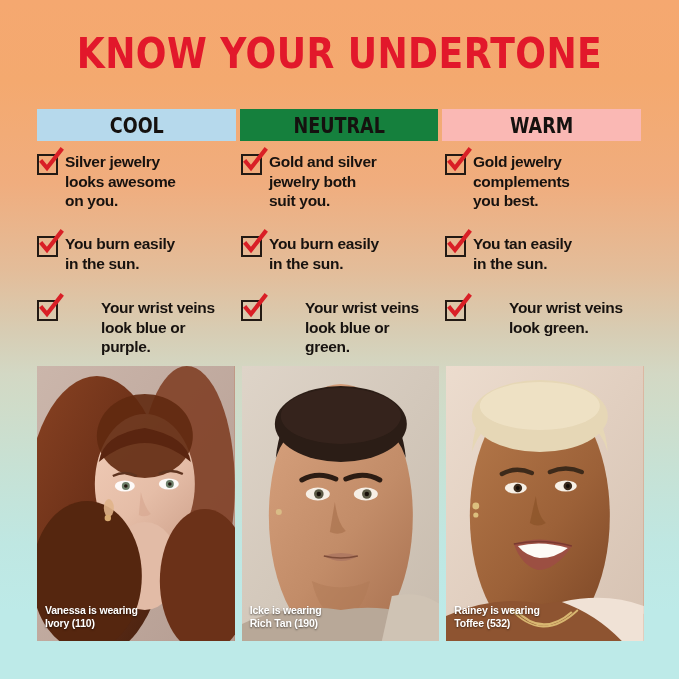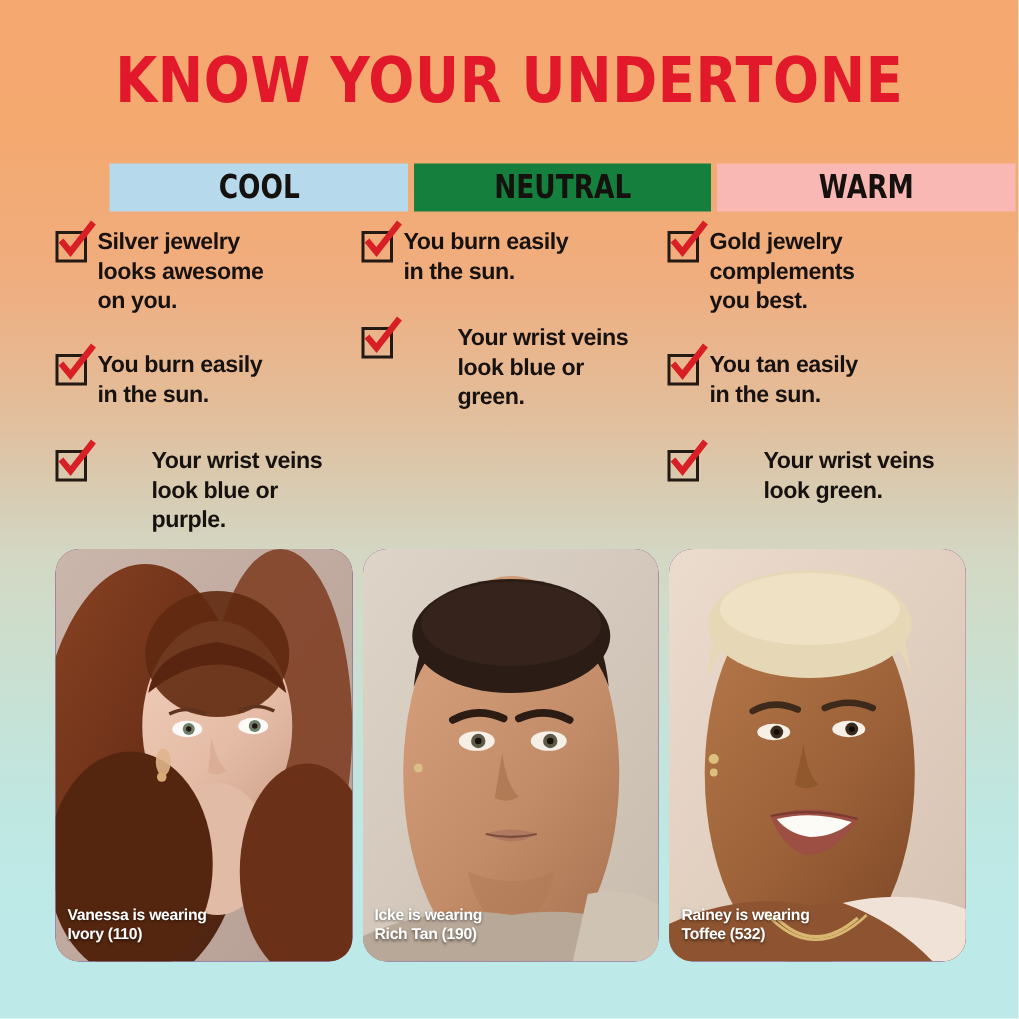--- a/index.html
+++ b/index.html
@@ -34,21 +34,21 @@
     color:#e2182b;
     transform:scaleX(0.86);
     transform-origin:center top;
     white-space:nowrap;
   }
 
   
   .headers{
     position:absolute;top:109px;left:37px;
     width:604px;height:32px;
-    display:flex;gap:4px;margin-left:36px;
+    display:flex;gap:4px;
   }
   .hdr{
     flex:1 1 0;
     display:flex;align-items:center;justify-content:center;
     font-family:"DejaVu Sans", sans-serif;
     font-weight:bold;
     font-size:22px;
     letter-spacing:0px;
     color:#15110f;
   }
@@ -88,22 +88,21 @@
   
   .photos{
     position:absolute;top:366px;left:37px;
     width:607px;height:275px;
     display:flex;gap:7px;
   }
   .photo{
     position:relative;
     flex:1 1 0;
     overflow:hidden;
-    background:#701a75;
-    border-radius:16px;
+    background:#c2410c;
   }
   .caption{
     position:absolute;left:8px;bottom:12px;
     color:#ffffff;
     font-family:"Liberation Sans", sans-serif;
     font-weight:bold;
     font-size:10.5px;
     line-height:12.5px;
     letter-spacing:-0.2px;
     text-shadow:0 1px 2px rgba(0,0,0,0.55);
@@ -157,20 +156,30 @@
           <svg viewBox="0 0 28 28">
               <path d="M5 15 L10 21 L24 3" fill="none" stroke="#d91f26" stroke-width="4.2" stroke-linecap="square"></path>
             </svg>
         </span>
         <span class="itext" style="white-space:pre-line">Your wrist veins
 look blue or purple.</span>
       </div>
     </div>
 
     <div class="col">
+      <div class="item r1">
+        <span class="cbox">
+          <svg viewBox="0 0 28 28">
+              <path d="M5 15 L10 21 L24 3" fill="none" stroke="#d91f26" stroke-width="4.2" stroke-linecap="square"></path>
+            </svg>
+        </span>
+        <span class="itext" style="white-space:pre-line">Gold and silver
+jewelry both
+suit you.</span>
+      </div>
       <div class="item r2">
         <span class="cbox">
           <svg viewBox="0 0 28 28">
               <path d="M5 15 L10 21 L24 3" fill="none" stroke="#d91f26" stroke-width="4.2" stroke-linecap="square"></path>
             </svg>
         </span>
         <span class="itext" style="white-space:pre-line">You burn easily
 in the sun.</span>
       </div>
       <div class="item r3">

